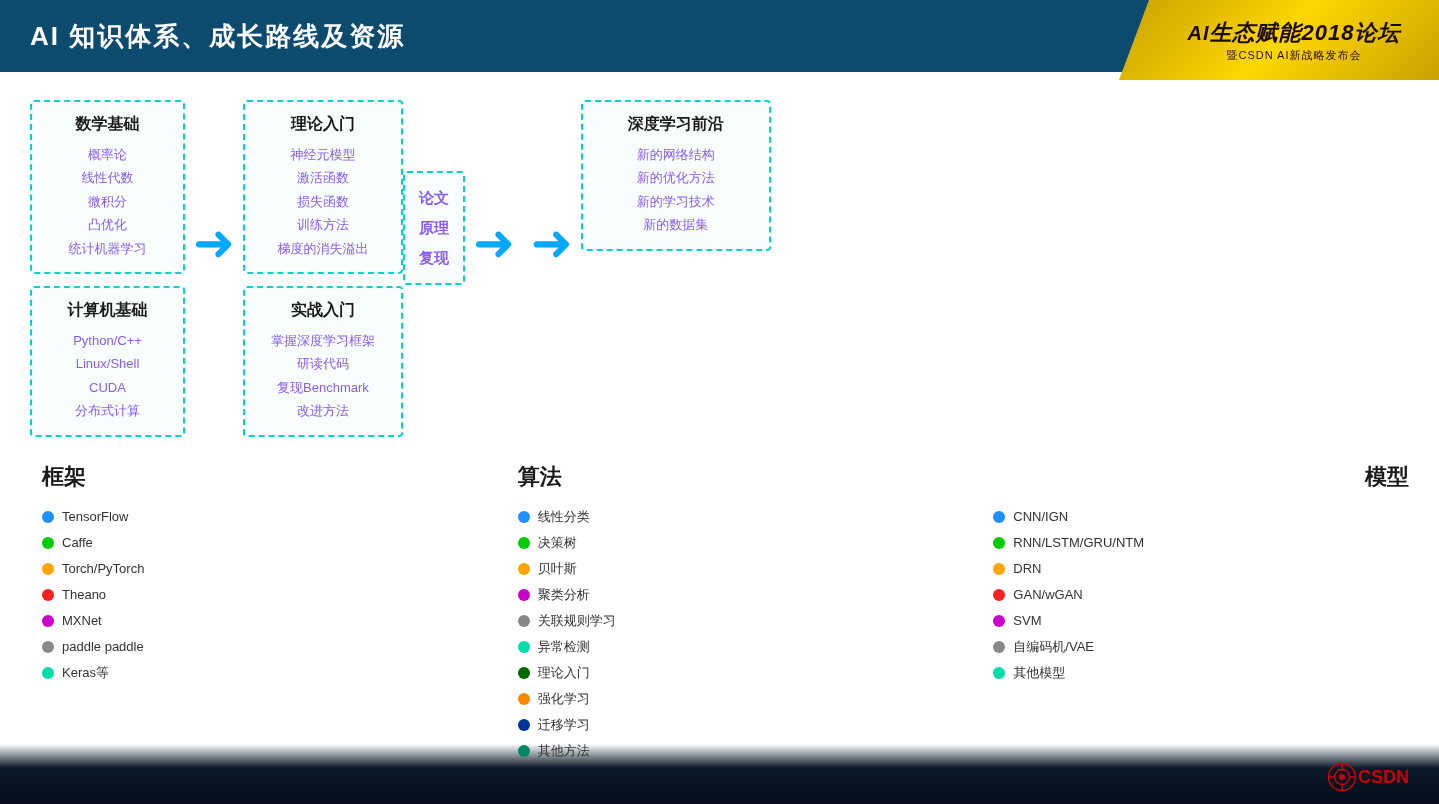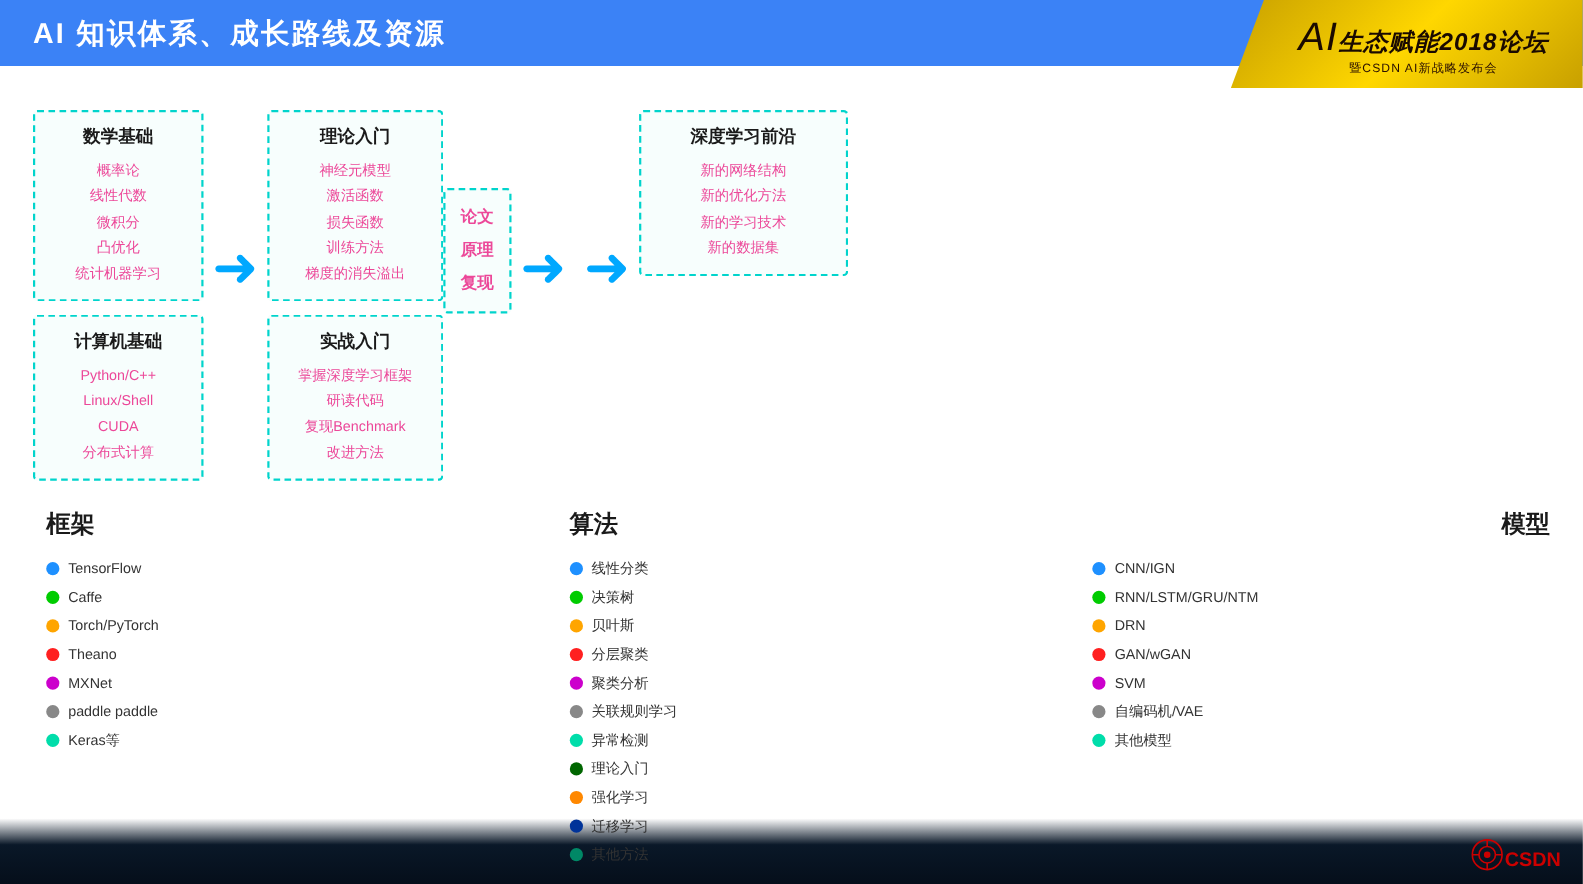--- a/index.html
+++ b/index.html
@@ -11,22 +11,22 @@
       overflow: hidden;
       position: relative;
     }
 
     
     .header {
       position: absolute;
       top: 0;
       left: 0;
       right: 0;
-      height: 60px;
-      background: #3b82f6;
+      height: 72px;
+      background: #0c4a6e;
       display: flex;
       align-items: center;
       padding: 0 30px;
       z-index: 10;
     }
 
     .header-title {
       color: #fff;
       font-size: 26px;
       font-weight: bold;
@@ -94,21 +94,21 @@
     .box-title {
       font-size: 16px;
       font-weight: bold;
       color: #1a1a1a;
       text-align: center;
       margin-bottom: 8px;
     }
 
     .box-item {
       font-size: 13px;
-      color: #ec4899;
+      color: #8b5cf6;
       text-align: center;
       line-height: 1.8;
     }
 
     
     .col-basics {
       display: flex;
       flex-direction: column;
       gap: 12px;
       width: 155px;
@@ -207,24 +207,24 @@
       right: 0;
       height: 60px;
       background: linear-gradient(to top, #050e1a 0%, #0a1828 60%, transparent 100%);
       z-index: 1;
     }
 
     
     .csdn-logo {
       position: absolute;
       bottom: 12px;
-      right: 20px;
+      right: 30px;
       z-index: 20;
       display: flex;
-      align-items: flex-end;
+      align-items: center;
       gap: 1px;
     }
 
     .csdn-icon {
       width: 30px;
       height: 30px;
     }
 
     .csdn-text {
       color: #cc0000;
@@ -236,21 +236,21 @@
 <body>
 
 <div class="bottom-bar"></div>
 
 <div class="header">
   <span class="header-title">AI 知识体系、成长路线及资源</span>
 </div>
 
 <div class="top-right-logo">
   <div class="logo-main">
-    <span style="font-size:36px;font-style:italic;font-weight:400;">AI</span><span>生态赋能2018论坛</span>
+    <span style="font-size:20px;font-style:italic;font-weight:700;">AI</span><span>生态赋能2018论坛</span>
   </div>
   <div class="logo-sub">暨CSDN AI新战略发布会</div>
 </div>
 
 <div class="main-content">
 
   <div class="flow-area">
 
     <div class="col-basics">
       <div class="dashed-box">
@@ -376,24 +376,20 @@
             <span class="dot" style="background: rgb(30, 144, 255);"></span>
             <span>线性分类</span>
           </div>
           <div class="legend-item">
             <span class="dot" style="background: rgb(0, 204, 0);"></span>
             <span>决策树</span>
           </div>
           <div class="legend-item">
             <span class="dot" style="background: rgb(255, 165, 0);"></span>
             <span>贝叶斯</span>
-          </div>
-          <div class="legend-item">
-            <span class="dot" style="background: rgb(255, 32, 32);"></span>
-            <span>分层聚类</span>
           </div>
           <div class="legend-item">
             <span class="dot" style="background: rgb(204, 0, 204);"></span>
             <span>聚类分析</span>
           </div>
           <div class="legend-item">
             <span class="dot" style="background: rgb(136, 136, 136);"></span>
             <span>关联规则学习</span>
           </div>
           <div class="legend-item">

